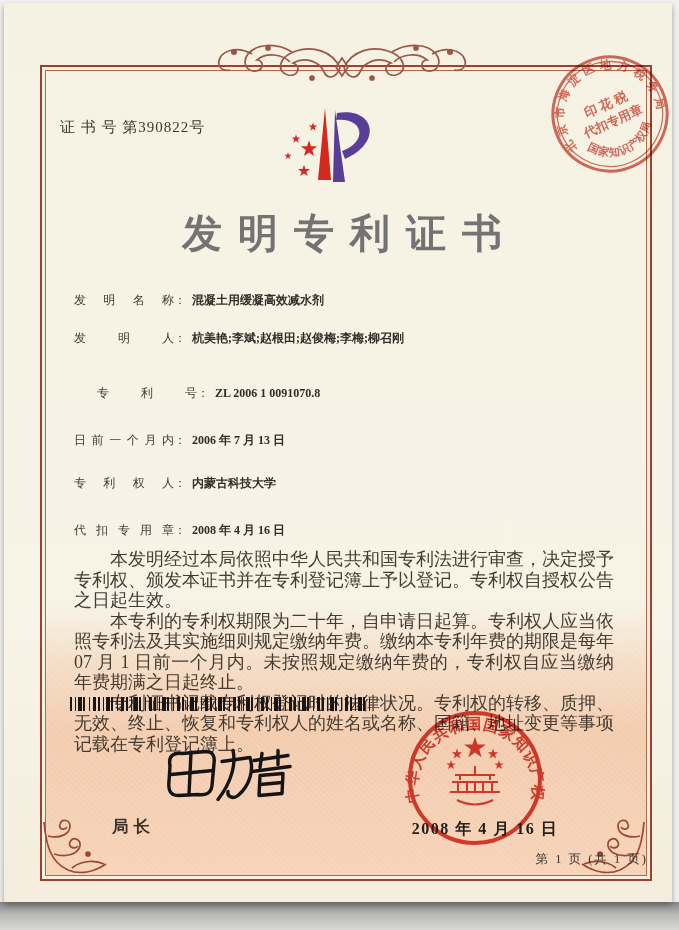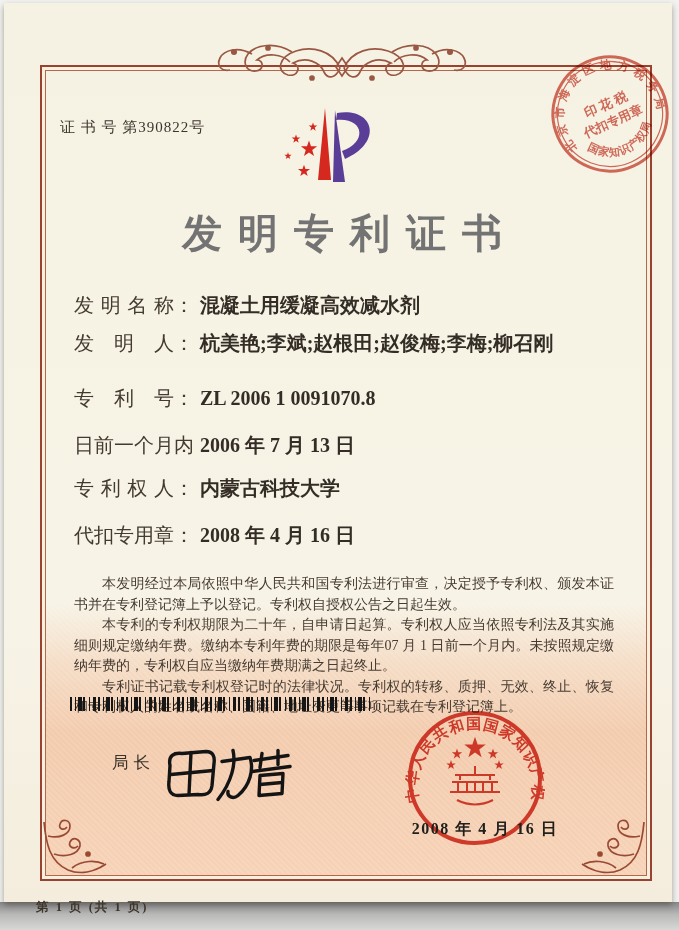--- a/index.html
+++ b/index.html
@@ -16,39 +16,39 @@
     box-shadow: inset 0 0 0 3px #f6f0de, inset 0 0 0 4px #b5674d; }
   .pink-band { position:absolute; left:4px; right:4px; bottom:4px; height:272px;
     background:
       repeating-linear-gradient(45deg, rgba(255,255,255,.10) 0 2px, rgba(255,255,255,0) 2px 4px),
       linear-gradient(180deg, rgba(243,203,173,0) 0%, rgba(243,203,173,.55) 22%, #f3cbad 48%, #f6d2b6 100%); }
   .cert-number { position:absolute; left:60px; top:118px; font-size:15px; color:#3c352c; letter-spacing:1px; }
   .logo { position:absolute; left:282px; top:100px; }
   .tax-stamp { position:absolute; left:548px; top:52px; transform:rotate(-24deg); opacity:.88; mix-blend-mode:multiply; }
   .title { position:absolute; left:36px; top:206px; width:612px; text-align:center;
     font-size:40px; font-weight:700; color:#737373; letter-spacing:16px; text-indent:16px; }
-  .field-row { position:absolute; left:74px; font-size:20px; color:#3a332b; white-space:nowrap; }
+  .field-row { position:absolute; left:74px; font-size:12px; color:#3a332b; white-space:nowrap; }
   .f-label { display:inline-block; width:100px; text-align:justify; text-align-last:justify;
     text-justify:inter-character; font-weight:500; color:#433a30; }
   .f-colon { font-weight:500; color:#433a30; }
   .f-value { margin-left:6px; font-weight:600; color:#332d26; }
-  .row-0{top:292px;} .row-1{top:330px;} .row-2{top:385px;} .row-3{top:432px;} .row-4{top:475px;} .row-5{top:522px;}
-  .body-text { position:absolute; left:74px; top:574px; width:540px; font-size:14px;
+  .row-0{top:292px;} .row-1{top:330px;} .row-2{top:385px;margin-left:23px;} .row-3{top:432px;} .row-4{top:475px;} .row-5{top:522px;}
+  .body-text { position:absolute; left:74px; top:549px; width:540px; font-size:18px;
     line-height:20.5px; color:#46
 3b31; color:#463b31; text-align:justify; }
   .body-text p { text-indent:2em; }
   .barcode { position:absolute; left:70px; top:697px; width:302px; height:14px;
     background:repeating-linear-gradient(90deg,#161616 0 2px,transparent 2px 5px,#161616 5px 6px,transparent 6px 8px,#161616 8px 12px,transparent 12px 13px,#161616 13px 15px,transparent 15px 19px,#161616 19px 20px,transparent 20px 23px,#161616 23px 26px,transparent 26px 28px); }
-  .signer-title { position:absolute; left:112px; top:752px; font-size:16.5px; letter-spacing:5px; color:#3a332b; }
+  .signer-title { position:absolute; left:112px; top:816px; font-size:16.5px; letter-spacing:5px; color:#3a332b;font-weight:bold; }
   .signature { position:absolute; left:158px; top:742px; }
   .seal { position:absolute; left:405px; top:708px; mix-blend-mode:multiply; opacity:.93; }
   .issue-date { position:absolute; left:403px; top:819px; width:164px; text-align:center;
     font-size:16px; font-weight:600; letter-spacing:1.5px; color:#22201d; }
-  .page-footer { position:absolute; left:36px; top:899px; width:612px; text-align:left;
-    font-size:12.5px; letter-spacing:2px; color:#3d362d;font-weight:bold; }
+  .page-footer { position:absolute; left:36px; top:851px; width:612px; text-align:right;
+    font-size:12.5px; letter-spacing:2px; color:#3d362d; }
   .orn-top { position:absolute; left:172px; top:38px; }
   .orn-bl { position:absolute; left:40px; top:818px; }
   .orn-br { position:absolute; left:576px; top:818px; transform:scale(-1,1); }
   svg text { font-family:"Liberation Serif","DejaVu Serif",serif; }
 </style>
 </head>
 <body>
 
 <div class="page">
   <div class="scan-strip"></div>

